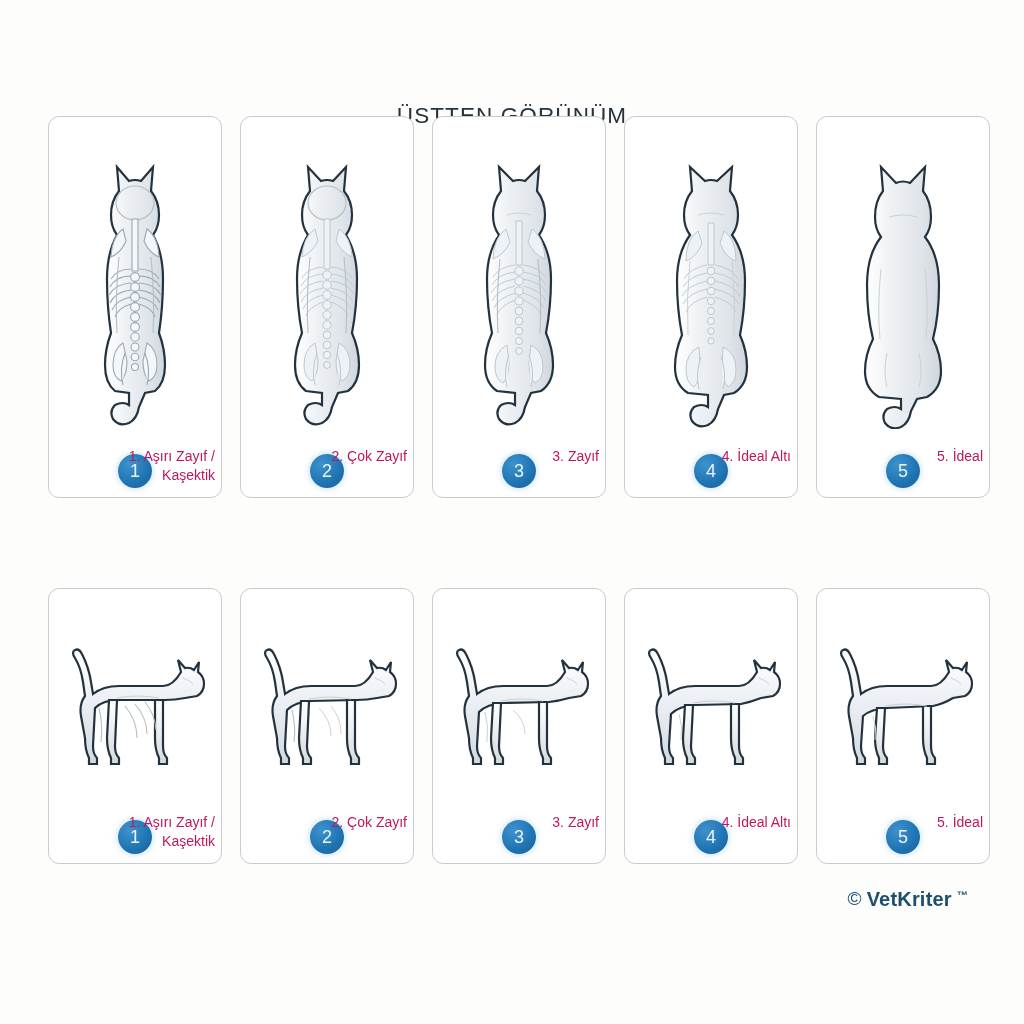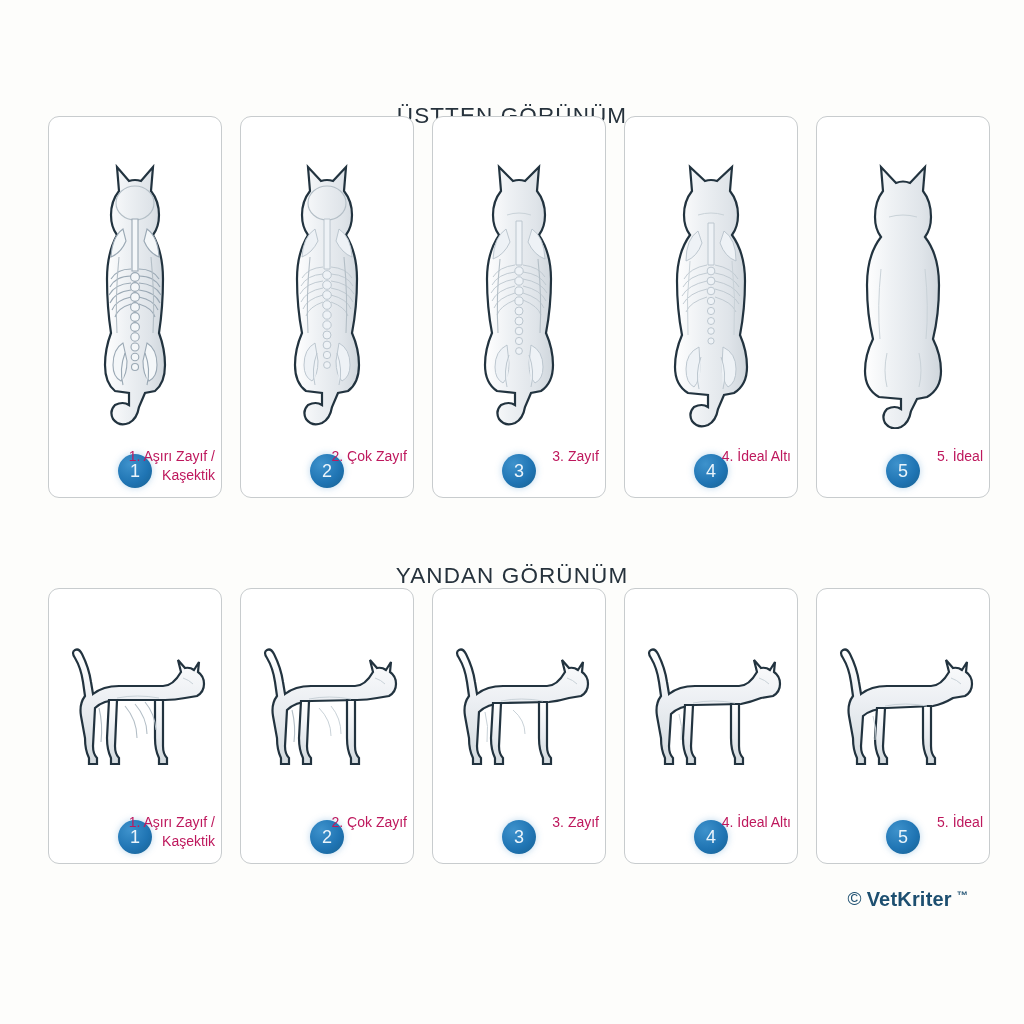--- a/index.html
+++ b/index.html
@@ -371,21 +371,20 @@
           <path class="contour-soft" d="M40 196 Q36 214 40 230"></path>
           <path class="contour-soft" d="M72 196 Q76 214 72 230"></path>
         </svg>
       </div>
       <div class="badge">5</div>
       <div class="card-label">5. İdeal</div>
     </div>
 
   </div>
 
-  <h2 class="section-header" id="header-side">YANDAN GÖRÜNÜM</h2>
 
   <div class="row" id="row-side">
 
     <div class="card side-card">
       <div class="figure-box">
         <svg viewBox="0 0 152 152">
           <path class="body-fill-s" d="M122 38 L119 26 L126 34 Q131 33 135 36 L140 28 L139 38
                 Q145 42 145 50 Q145 58 138 62 L126 64 Q116 66 106 66
                 L60 66 Q44 66 36 74 L34 112 Q34 120 38 124 L38 130 L30 130 L30 124
                 Q26 116 26 104 L22 82 Q20 70 26 62 L24 48 Q22 34 16 24

